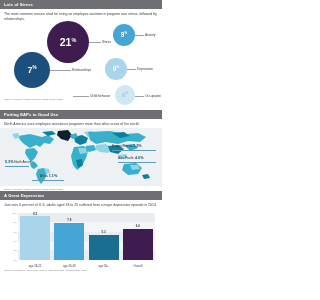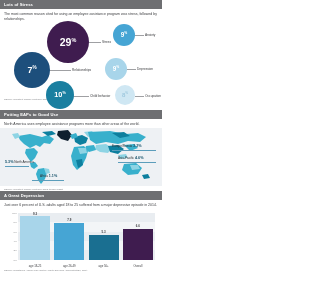--- a/index.html
+++ b/index.html
@@ -166,40 +166,34 @@
 
       <div class="leader" style="left:81px; top:20px; width:18px;"></div>
       <div class="leader" style="left:47px; top:48px; width:22px;"></div>
       <div class="leader" style="left:71px; top:74px; width:16px;"></div>
       <div class="leader" style="left:133px; top:13px; width:9px;"></div>
       <div class="leader" style="left:125px; top:47px; width:9px;"></div>
       <div class="leader" style="left:133px; top:74px; width:9px;"></div>
 
       <div class="bub" style="left:45px; top:-1px; width:42px; height:42px; background:#3f1c4f; font-size:10.5px;">
         <span class="pct">
-          <span>29</span>
+          <span>21</span>
           <span class="sup">%</span>
         </span>
       </div>
       <div class="lbl" style="left:100px; top:18px;">Stress</div>
 
       <div class="bub" style="left:12px; top:30px; width:36px; height:36px; background:#1d4f7c; font-size:9px;">
         <span class="pct">
           <span>7</span>
           <span class="sup">%</span>
         </span>
       </div>
       <div class="lbl" style="left:70px; top:46px;">Relationships</div>
 
-      <div class="bub" style="left:44px; top:59px; width:28px; height:28px; background:#1a7fa0; font-size:7.3px;">
-        <span class="pct">
-          <span>10</span>
-          <span class="sup">%</span>
-        </span>
-      </div>
       <div class="lbl" style="left:88px; top:72px;">Child behavior</div>
 
       <div class="bub" style="left:111px; top:2px; width:22px; height:22px; background:#46a5d4; font-size:6.4px;">
         <span class="pct">
           <span>9</span>
           <span class="sup">%</span>
         </span>
       </div>
       <div class="lbl" style="left:143px; top:11px;">Anxiety</div>
 

